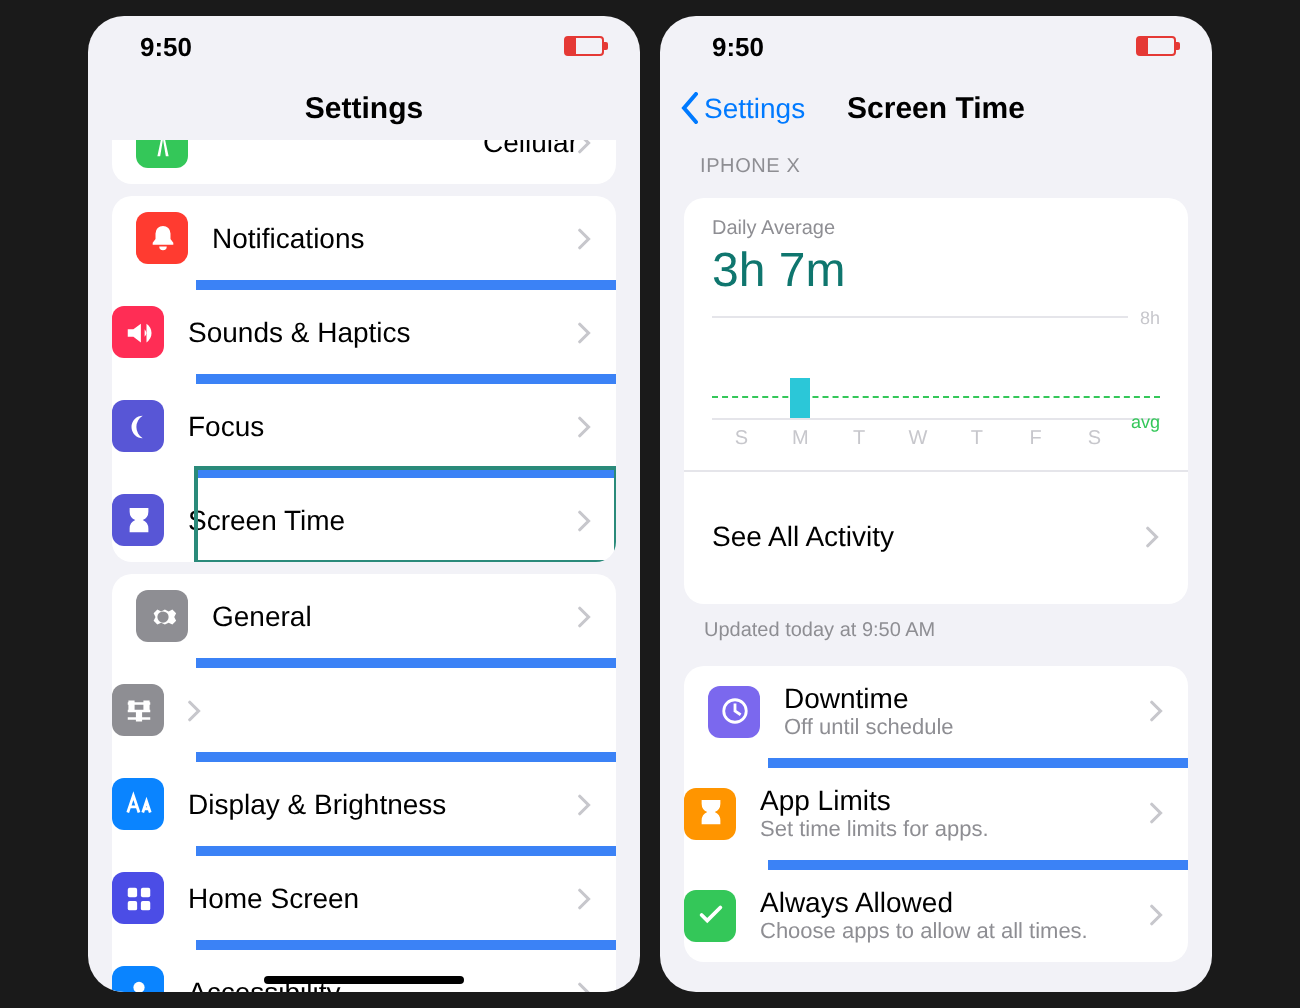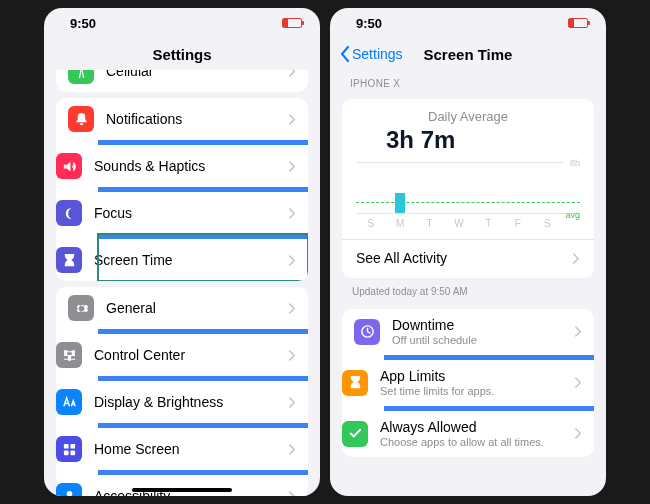--- a/index.html
+++ b/index.html
@@ -85,22 +85,22 @@
   .icon svg { width:15px; height:15px; fill:#fff; }
   .row-text { flex:1; display:flex; flex-direction:column; }
   .row-label { font-size:14px; color:#000; line-height:1.2; }
   .row-sub { font-size:11px; color:#8e8e93; line-height:1.2; }
   .chevron { color:#c7c7cc; flex-shrink:0; }
   .chevron svg { width:7px; height:11px; display:block; }
 
   .highlight { outline:2px solid #2a8a7a; outline-offset:-1px; }
 
   .card.summary { padding:10px 14px 2px; }
-  .da-label { font-size:13px; color:#8e8e93;text-align:center; }
-  .da-value { font-size:24px; font-weight:700; color:#0f172a; margin-top:2px;margin-left:30px; }
+  .da-label { font-size:10px; color:#8e8e93; }
+  .da-value { font-size:24px; font-weight:400; color:#0f766e; margin-top:2px; }
   .chart {
     position:relative; height:52px; margin-top:8px;
     border-bottom:1px solid #e5e5ea;
   }
   .chart-grid-top {
     position:absolute; left:0; right:16px; top:0;
     border-top:1px solid #e5e5ea; height:0;
   }
   .chart-avg {
     position:absolute; left:0; right:0; top:40px;
@@ -110,21 +110,21 @@
     position:absolute; right:0; top:-4px; font-size:9px; color:#c7c7cc;
   }
   .chart-avg-lbl {
     position:absolute; right:0; top:48px; font-size:9px; color:#34c759;
   }
   .chart-bars { position:absolute; left:0; right:18px; bottom:0; top:0; display:flex; align-items:flex-end; }
   .chart-col { flex:1; display:flex; justify-content:center; align-items:flex-end; height:100%; }
   .chart-bar { width:10px; background:#2bc7d8; }
   .chart-xaxis { display:flex; padding-right:18px; }
   .chart-xaxis span { flex:1; text-align:center; font-size:10px; color:#c7c7cc; padding-top:4px;}
-  .see-all { border-top:1px solid #e5e5ea; margin:10px -14px 0; padding:10px 14px; display:flex; align-items:center; justify-content:space-between; }
+  .see-all { border-top:1px solid #e5e5ea; margin:10px -14px 0; padding:24px 14px; display:flex; align-items:center; justify-content:space-between; }
   .see-all-label { font-size:14px; color:#000; }
   .updated { font-size:10px; color:#8e8e93; padding:2px 22px 6px; }
 
   .home-indicator {
     position:absolute; bottom:4px; left:50%; transform:translateX(-50%);
     width:100px; height:4px; background:#000; border-radius:3px;
   }
 </style>
 </head>
 <body>
@@ -146,21 +146,21 @@
             </svg></span>
         <span class="battery-icon">
             <div class="battery-fill"></div>
           </span>
       </div>
     </div>
     <div class="nav-bar">
       <span class="nav-title">Settings</span>
     </div>
     <div class="scroll" id="left-list">
-        <div class="card" style="margin-top: -20px;">
+        <div class="card" style="margin-top: -20px; text-align: right;">
           <div class="row first-partial">
             <div class="icon" style="background:#34c759;">
               <svg viewBox="0 0 16 16">
                 <path d="M8 1l-3 14h1.5L8 6l1.5 9H11zM4 4a6 6 0 018 0l-1 1a4.5 4.5 0 00-6 0z"></path>
               </svg>
             </div>
             <div class="row-text">
               <span class="row-label">Cellular</span>
             </div>
             <span class="chevron">
@@ -246,23 +246,20 @@
               <svg viewBox="0 0 8 12">
                 <path d="M1 1l5 5-5 5" stroke="#c7c7cc" stroke-width="1.8" fill="none" stroke-linecap="round"></path>
               </svg>
             </span>
           </div>
           <div class="row">
             <div class="icon" style="background:#8e8e93;">
               <svg viewBox="0 0 16 16">
                 <path d="M3 3h2v4H3zm4 6h2v4H7zm4-6h2v4h-2zM2 8h12M2 4h12M2 12h12" stroke="#fff" stroke-width="1.3"></path>
               </svg>
-            </div>
-            <div class="row-text">
-              <span class="row-label">Control Center</span>
             </div>
             <span class="chevron">
               <svg viewBox="0 0 8 12">
                 <path d="M1 1l5 5-5 5" stroke="#c7c7cc" stroke-width="1.8" fill="none" stroke-linecap="round"></path>
               </svg>
             </span>
           </div>
           <div class="row">
             <div class="icon" style="background:#0a84ff;">
               <svg viewBox="0 0 16 16">

